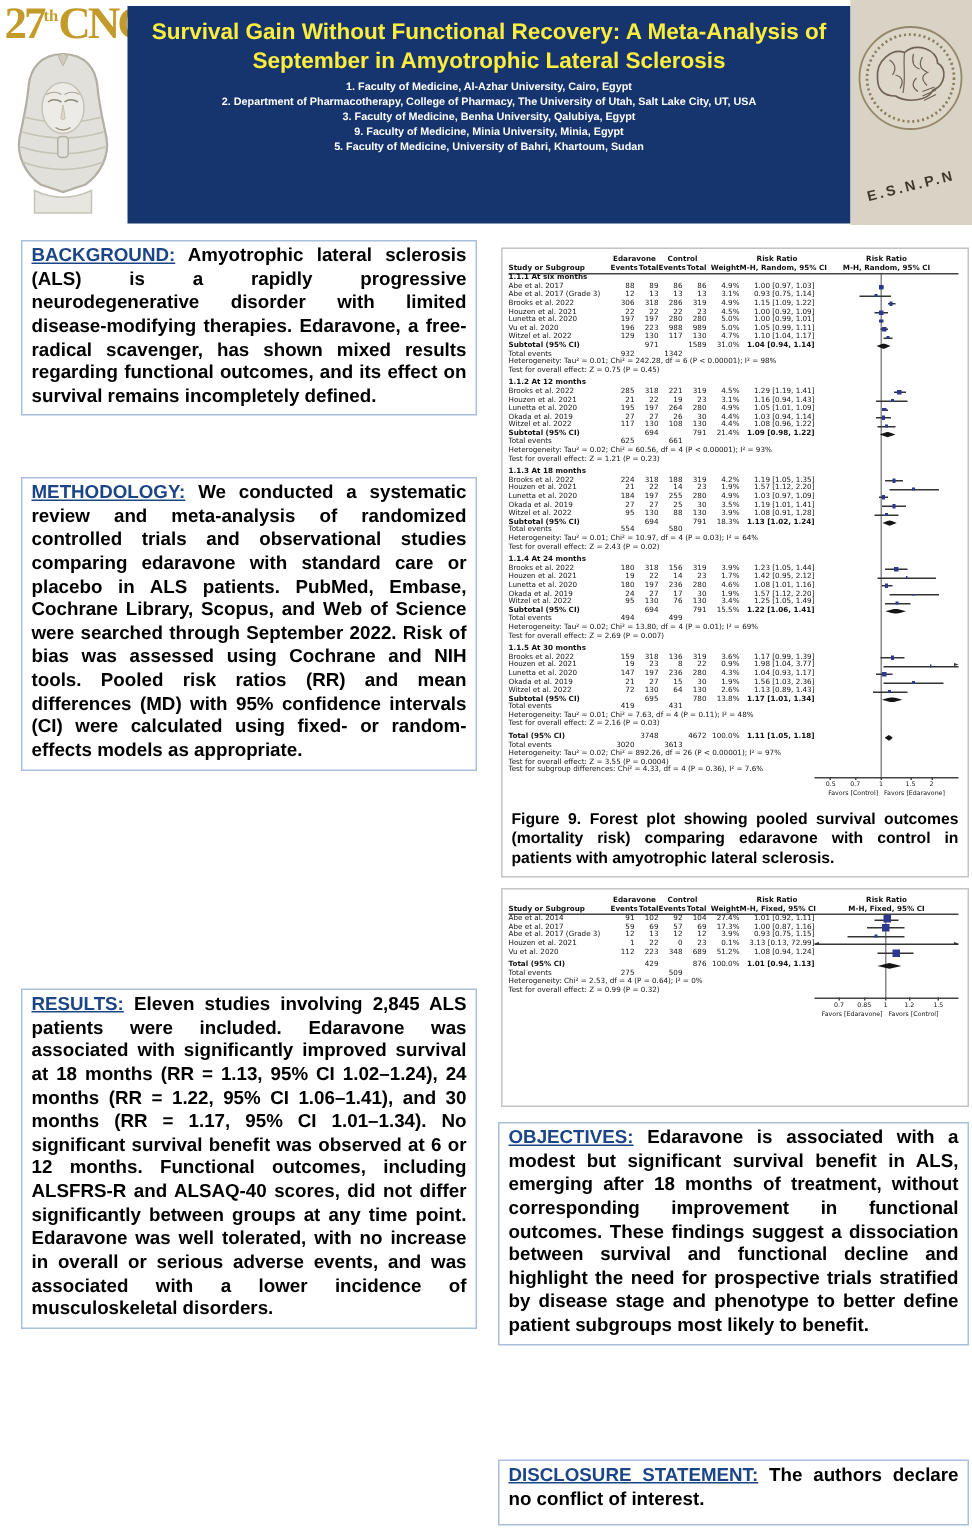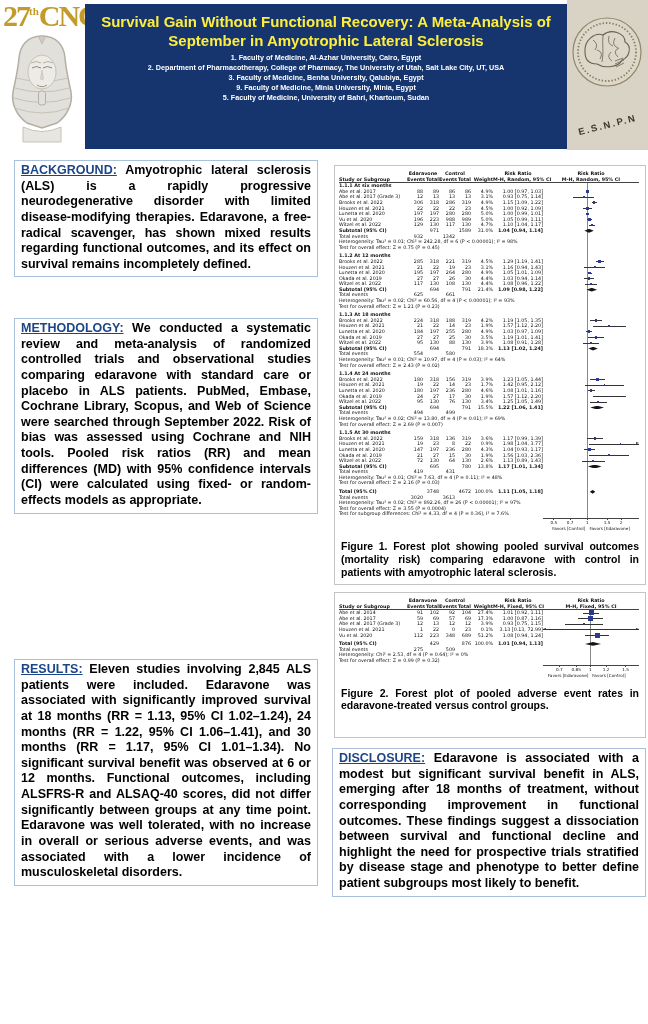--- a/index.html
+++ b/index.html
@@ -716,21 +716,21 @@
           <div class="f-tlab" style="left: 44.4038px;">1</div>
           <div class="f-tick" style="left: 63.7027px;"></div>
           <div class="f-tlab" style="left: 64.0527px;">1.5</div>
           <div class="f-tick" style="left: 77.6439px;"></div>
           <div class="f-tlab" style="left: 77.9939px;">2</div>
           <div class="f-fav" style="right: 53.5962px;">Favors [Control]</div>
           <div class="f-fav" style="left: 46.4038px;">Favors [Edaravone]</div>
         </div>
         <div class="f-vline" style="left: 248.404px; top: 11.2px; height: 336.8px;"></div>
       </div>
-    <div class="caption">Figure 1. Forest plot showing pooled survival outcomes (mortality risk) comparing edaravone with control in patients with amyotrophic lateral sclerosis.</div>
+    <div class="caption">Figure 9. Forest plot showing pooled survival outcomes (mortality risk) comparing edaravone with control in patients with amyotrophic lateral sclerosis.</div>
   </div>
 
   <div class="figbox" style="left:334px;top:592px;width:312px;height:146px;">
     <div class="forest" id="forest2">
         <div class="f-row f-hdr">
           <span class="fc" style="width: 68px; text-align: left;"></span>
           <span class="fc" style="width: 32px; text-align: center;">Edaravone</span>
           <span class="fc" style="width: 32px; text-align: center;">Control</span>
           <span class="fc" style="width: 22px; text-align: left;"></span>
           <span class="fc" style="width: 50px; text-align: center;">Risk Ratio</span>
@@ -853,22 +853,25 @@
           <div class="f-tlab" style="left: 47.3529px;">1</div>
           <div class="f-tick" style="left: 62.852px;"></div>
           <div class="f-tlab" style="left: 63.202px;">1.2</div>
           <div class="f-tick" style="left: 82.2498px;"></div>
           <div class="f-tlab" style="left: 82.5998px;">1.5</div>
           <div class="f-fav" style="right: 50.6471px;">Favors [Edaravone]</div>
           <div class="f-fav" style="left: 49.3529px;">Favors [Control]</div>
         </div>
         <div class="f-vline" style="left: 251.353px; top: 11.2px; height: 56.8px;"></div>
       </div>
-    <div class="caption">Figure 2. Forest plot of pooled adverse event rates in edaravone-treated versus control groups.</div>
   </div>
 
   <div class="box abs" style="left:332px;top:748px;width:314px;">
-    <span class="hd">DISCLOSURE:</span>
+    <span class="hd">OBJECTIVES:</span>
     <span>Edaravone is associated with a modest but significant survival benefit in ALS, emerging after 18 months of treatment, without corresponding improvement in functional outcomes. These findings suggest a dissociation between survival and functional decline and highlight the need for prospective trials stratified by disease stage and phenotype to better define patient subgroups most likely to benefit.</span>
   </div>
 
+  <div class="box abs" style="left:332px;top:973px;width:314px;min-height:44px;">
+    <span class="hd">DISCLOSURE STATEMENT:</span>
+    <span>The authors declare no conflict of interest.</span>
+  </div>
 
 </div>
 
 </body></html>

